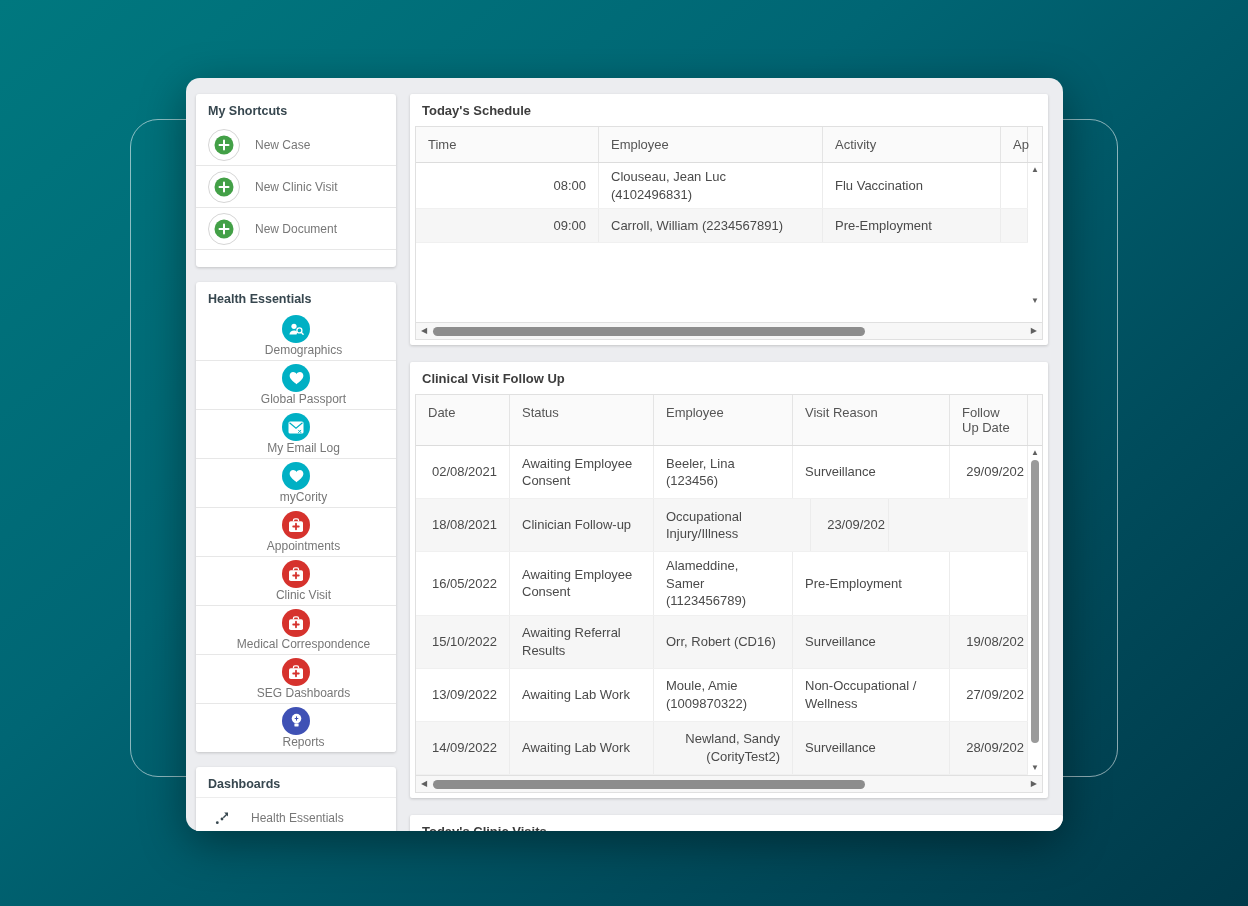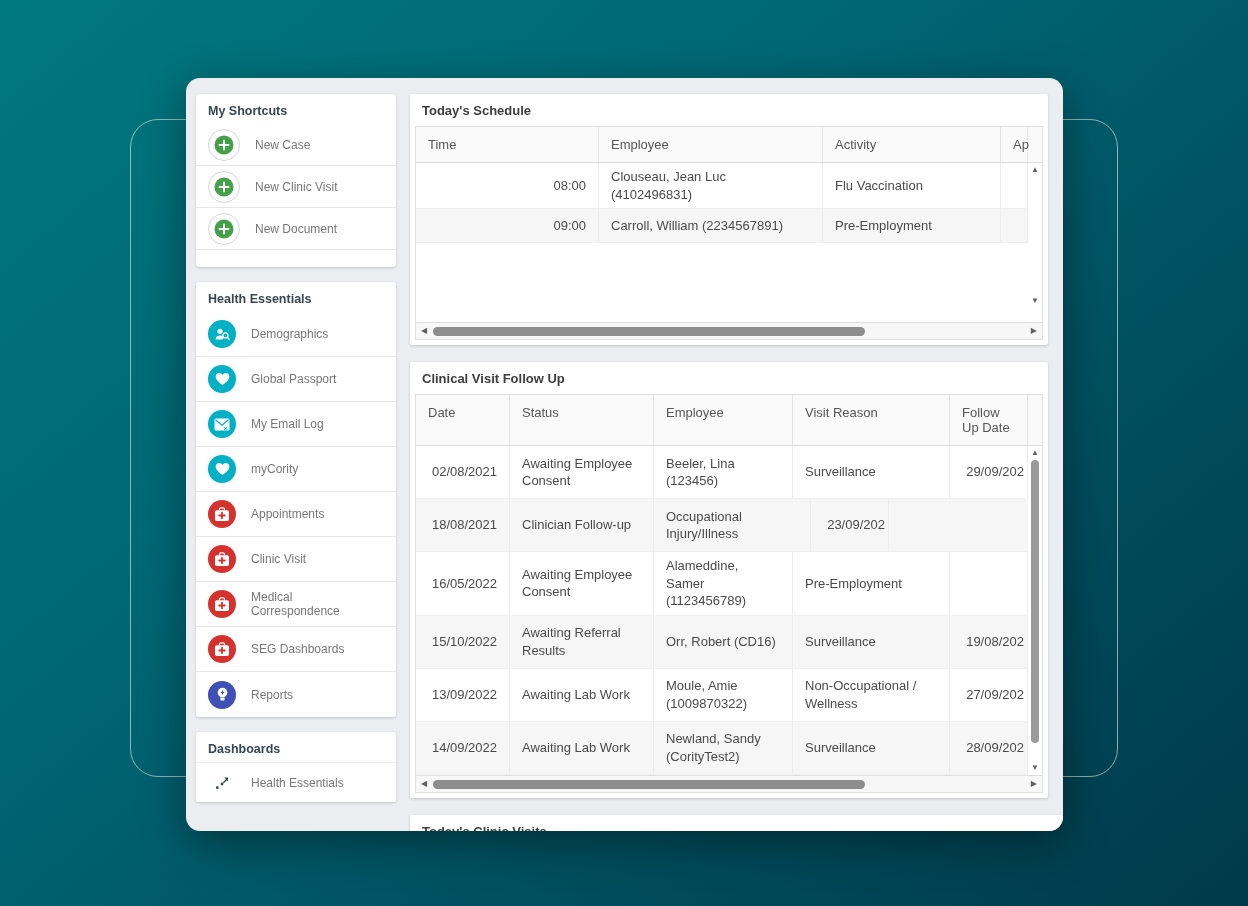--- a/index.html
+++ b/index.html
@@ -26,21 +26,21 @@
     background: #fff; border-radius: 3px;
     box-shadow: 0 1px 3px rgba(0,0,0,0.18);
     margin-bottom: 15px; overflow: hidden;
   }
   .card-title { font-size: 12.5px; font-weight: bold; color: #37474f; padding: 10px 12px 6px; }
   .s-item, .m-item, .d-item {
     display: flex; align-items: center; padding: 3px 12px; cursor: pointer; background: #fff;
   }
   .s-item { min-height: 42px; border-bottom: 1px solid #e7e7e7; }
   .s-footer { height: 17px; }
-  .m-item { min-height: 45px; border-bottom: 1px solid #e7e7e7; }
+  .m-item { min-height: 45px; border-bottom: 1px solid #e7e7e7; flex-direction: column; }
   .m-item:last-child { border-bottom: none; }
   .d-item { min-height: 40px; border-top: 1px solid #ededed; }
   .item-label { font-size: 12px; color: #777; margin-left: 15px; }
   .ring {
     width: 32px; height: 32px; border: 1px solid #d6d6d6; border-radius: 50%;
     display: flex; align-items: center; justify-content: center; flex-shrink: 0; background: #fff;
   }
   .ic {
     width: 28px; height: 28px; border-radius: 50%;
     display: flex; align-items: center; justify-content: center; flex-shrink: 0;
@@ -326,21 +326,21 @@
               <div class="tr">
                 <div class="td right" style="width: 94px;">13/09/2022</div>
                 <div class="td" style="width: 144px;">Awaiting Lab Work</div>
                 <div class="td" style="width: 139px;">Moule, Amie (1009870322)</div>
                 <div class="td" style="width: 157px;">Non-Occupational / Wellness</div>
                 <div class="td right" style="width: 78px;">27/09/202</div>
               </div>
               <div class="tr">
                 <div class="td right" style="width: 94px;">14/09/2022</div>
                 <div class="td" style="width: 144px;">Awaiting Lab Work</div>
-                <div class="td" style="width: 139px;">Newland, Sandy (CorityTest2)</div>
+                <div class="td" style="width: 139px; text-align: right;">Newland, Sandy (CorityTest2)</div>
                 <div class="td" style="width: 157px;">Surveillance</div>
                 <div class="td right" style="width: 78px;">28/09/202</div>
               </div>
             </div>
           <div class="vscroll">
             <span class="sb-arrow a-up">▲</span>
             <div class="vthumb fu-vthumb"></div>
             <span class="sb-arrow a-down">▼</span>
           </div>
         </div>

